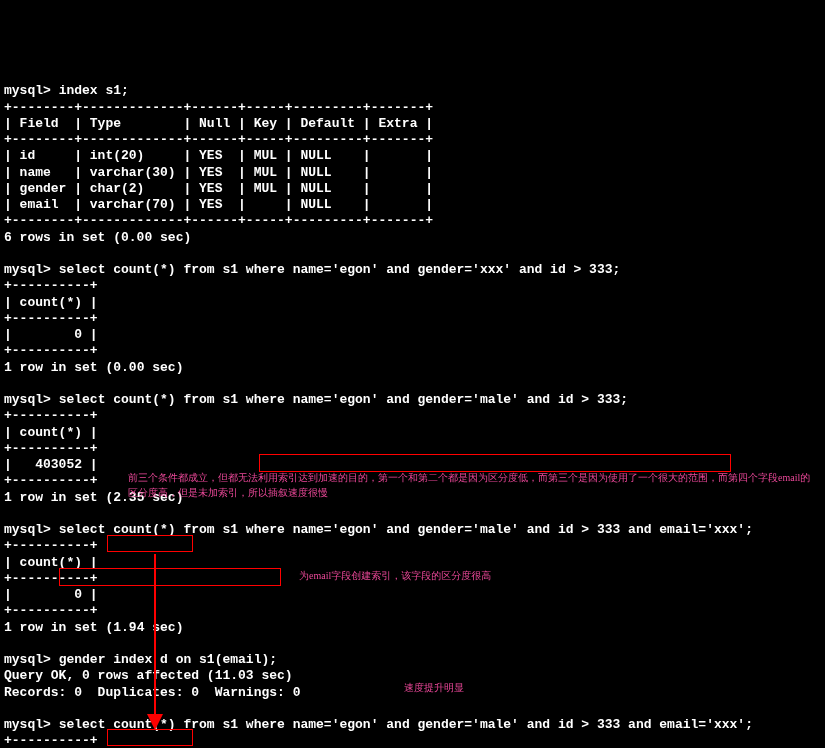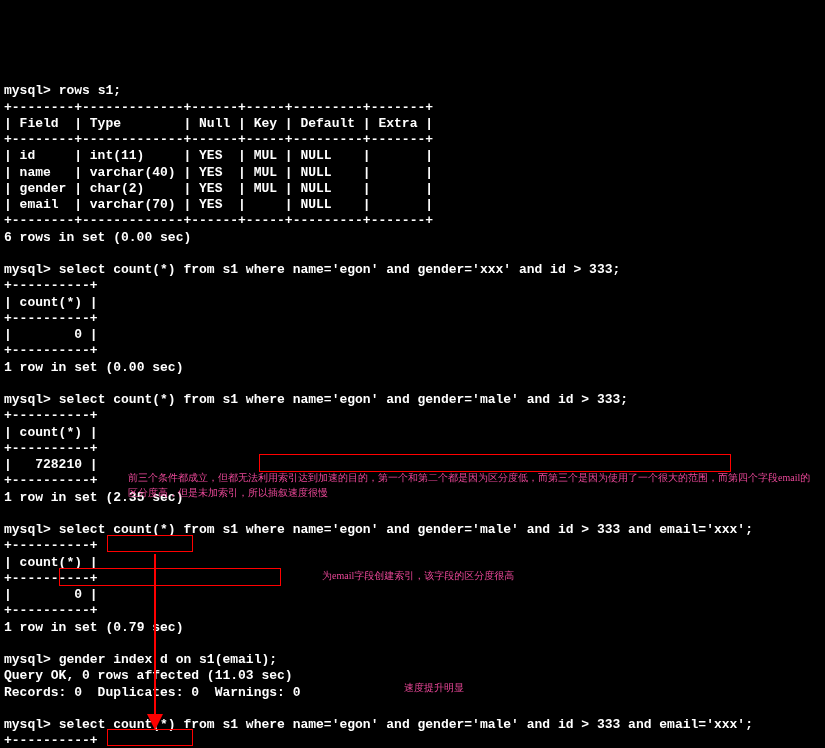--- a/index.html
+++ b/index.html
@@ -33,54 +33,54 @@
     z-index: 2;
   }
   svg.arrow { position: absolute; z-index: 2; }
 </style>
 </head>
 <body>
 
 
 
 <div class="term">
-<span>mysql&gt;</span> <span>rows s1;</span>
+<span>mysql&gt;</span> <span>index s1;</span>
 <span>+--------+-------------+------+-----+---------+-------+</span>
 <span>| Field  | Type        | Null | Key | Default | Extra |</span>
 <span>+--------+-------------+------+-----+---------+-------+</span>
-<span>| id     | int(11)     | YES  | MUL | NULL    |       |</span>
-<span>| name   | varchar(40) | YES  | MUL | NULL    |       |</span>
+<span>| id     | int(20)     | YES  | MUL | NULL    |       |</span>
+<span>| name   | varchar(30) | YES  | MUL | NULL    |       |</span>
 <span>| gender | char(2)     | YES  | MUL | NULL    |       |</span>
 <span>| email  | varchar(70) | YES  |     | NULL    |       |</span>
 <span>+--------+-------------+------+-----+---------+-------+</span>
 <span>6 rows in set (0.00 sec)</span>
 
 <span>mysql&gt;</span> <span>select count(*) from s1 where name='egon' and gender='xxx' and id &gt; 333;</span>
 <span>+----------+</span>
 <span>| count(*) |</span>
 <span>+----------+</span>
 <span>|        0 |</span>
 <span>+----------+</span>
 <span>1 row in set </span><span>(0.00 sec)</span>
 
 <span>mysql&gt;</span> <span>select count(*) from s1 where name='egon' and gender='male' and id &gt; 333;</span>
 <span>+----------+</span>
 <span>| count(*) |</span>
 <span>+----------+</span>
-<span>|   728210 |</span>
+<span>|   403052 |</span>
 <span>+----------+</span>
 <span>1 row in set </span><span>(2.35 sec)</span>
 
 <span>mysql&gt;</span> <span>select count(*) from s1 where name='egon' and gender='male' and id &gt; 333 and email='xxx';</span>
 <span>+----------+</span>
 <span>| count(*) |</span>
 <span>+----------+</span>
 <span>|        0 |</span>
 <span>+----------+</span>
-<span>1 row in set </span><span>(0.79 sec)</span>
+<span>1 row in set </span><span>(1.94 sec)</span>
 
 <span>mysql&gt;</span> <span>gender index d on s1(email);</span>
 <span>Query OK, 0 rows affected (11.03 sec)</span>
 <span>Records: 0  Duplicates: 0  Warnings: 0</span>
 
 <span>mysql&gt;</span> <span>select count(*) from s1 where name='egon' and gender='male' and id &gt; 333 and email='xxx';</span>
 <span>+----------+</span>
 
 
 
@@ -89,21 +89,21 @@
 </div>
 
 
 <div class="box" style="left:259px; top:454px; width:472px; height:18px;"></div>
 <div class="box" style="left:107px; top:535px; width:86px; height:17px;"></div>
 <div class="box" style="left:59px; top:568px; width:222px; height:18px;"></div>
 <div class="box" style="left:107px; top:729px; width:86px; height:17px;"></div>
 
 
 <div class="anno" style="left:128px; top:471px; width:690px;">前三个条件都成立，但都无法利用索引达到加速的目的，第一个和第二个都是因为区分度低，而第三个是因为使用了一个很大的范围，而第四个字段email的区分度高，但是未加索引，所以插叙速度很慢</div>
-<div class="anno" style="left:322px; top:569px; width:400px;">为email字段创建索引，该字段的区分度很高</div>
+<div class="anno" style="left:299px; top:569px; width:400px;">为email字段创建索引，该字段的区分度很高</div>
 <div class="anno" style="left:264px; top:681px; width:200px;text-align:right;">速度提升明显</div>
 
 
 <svg class="arrow" style="left:140px; top:554px;" width="30" height="180">
   <defs>
     <marker id="ah" markerWidth="8" markerHeight="8" refX="4" refY="4" orient="auto">
       <path d="M0,0 L8,4 L0,8 Z" fill="#ff0000"></path>
     </marker>
   </defs>
   <line x1="15" y1="0" x2="15" y2="168" stroke="#ff0000" stroke-width="2" marker-end="url(#ah)"></line>

